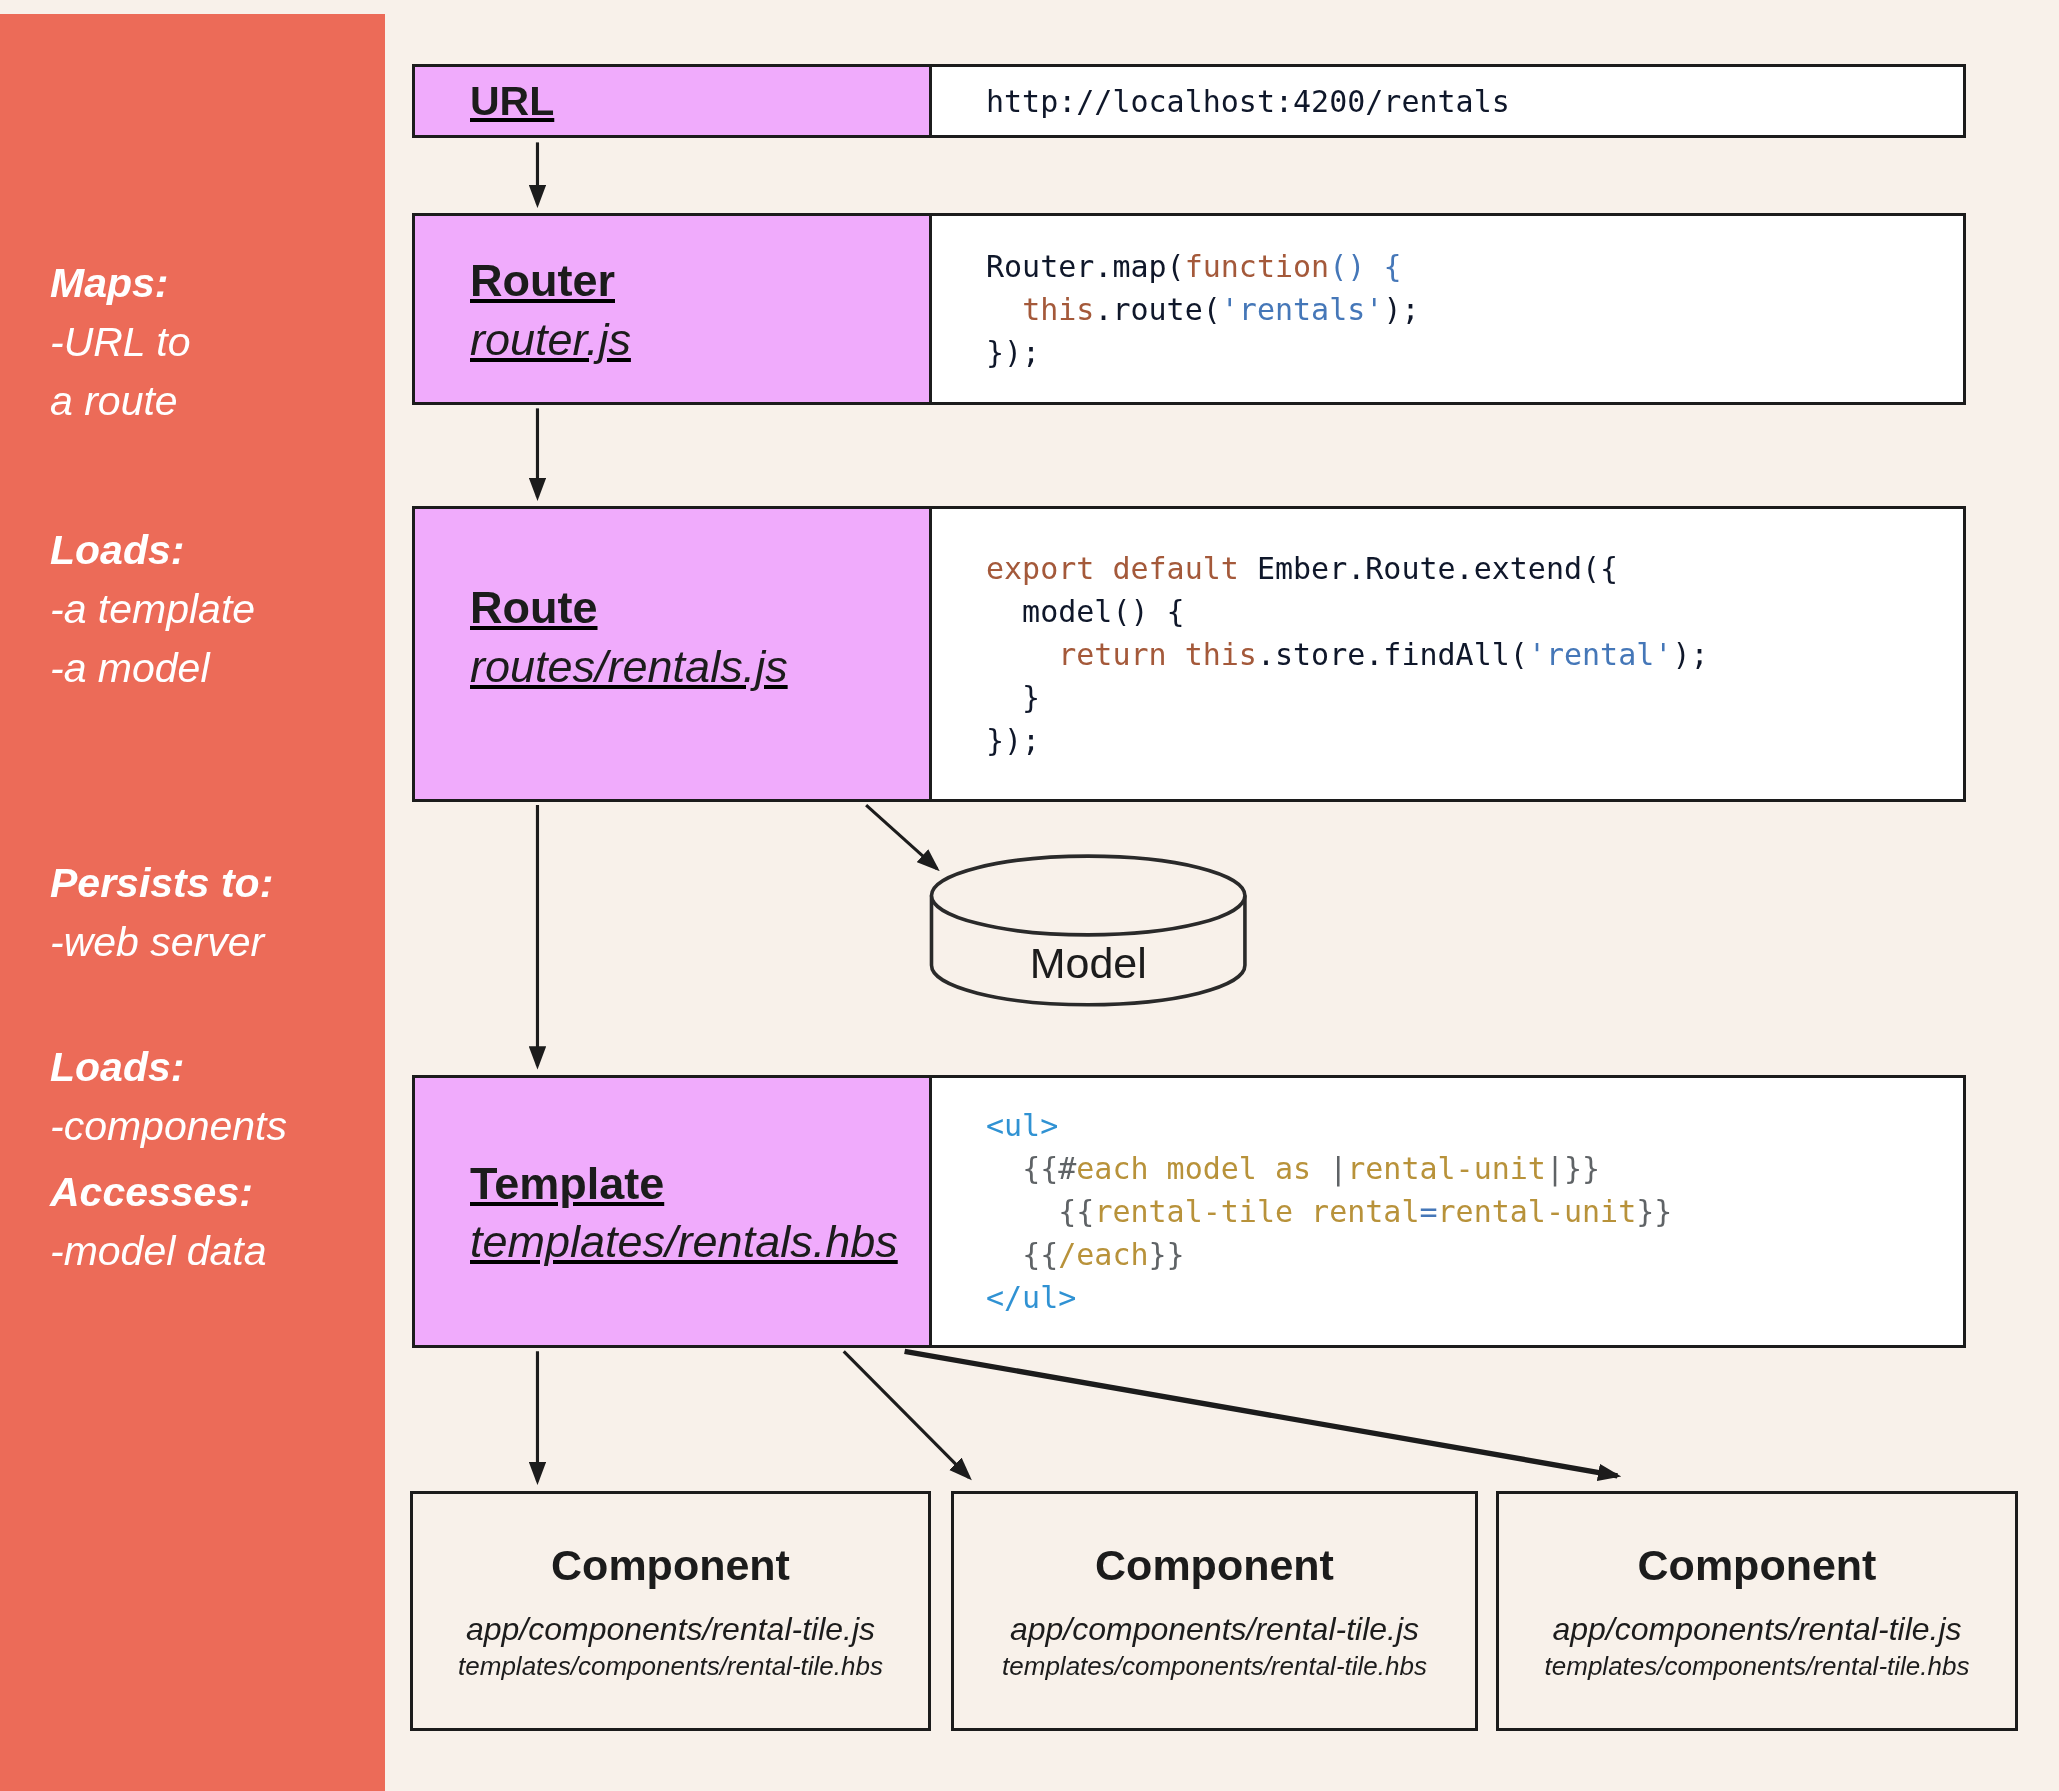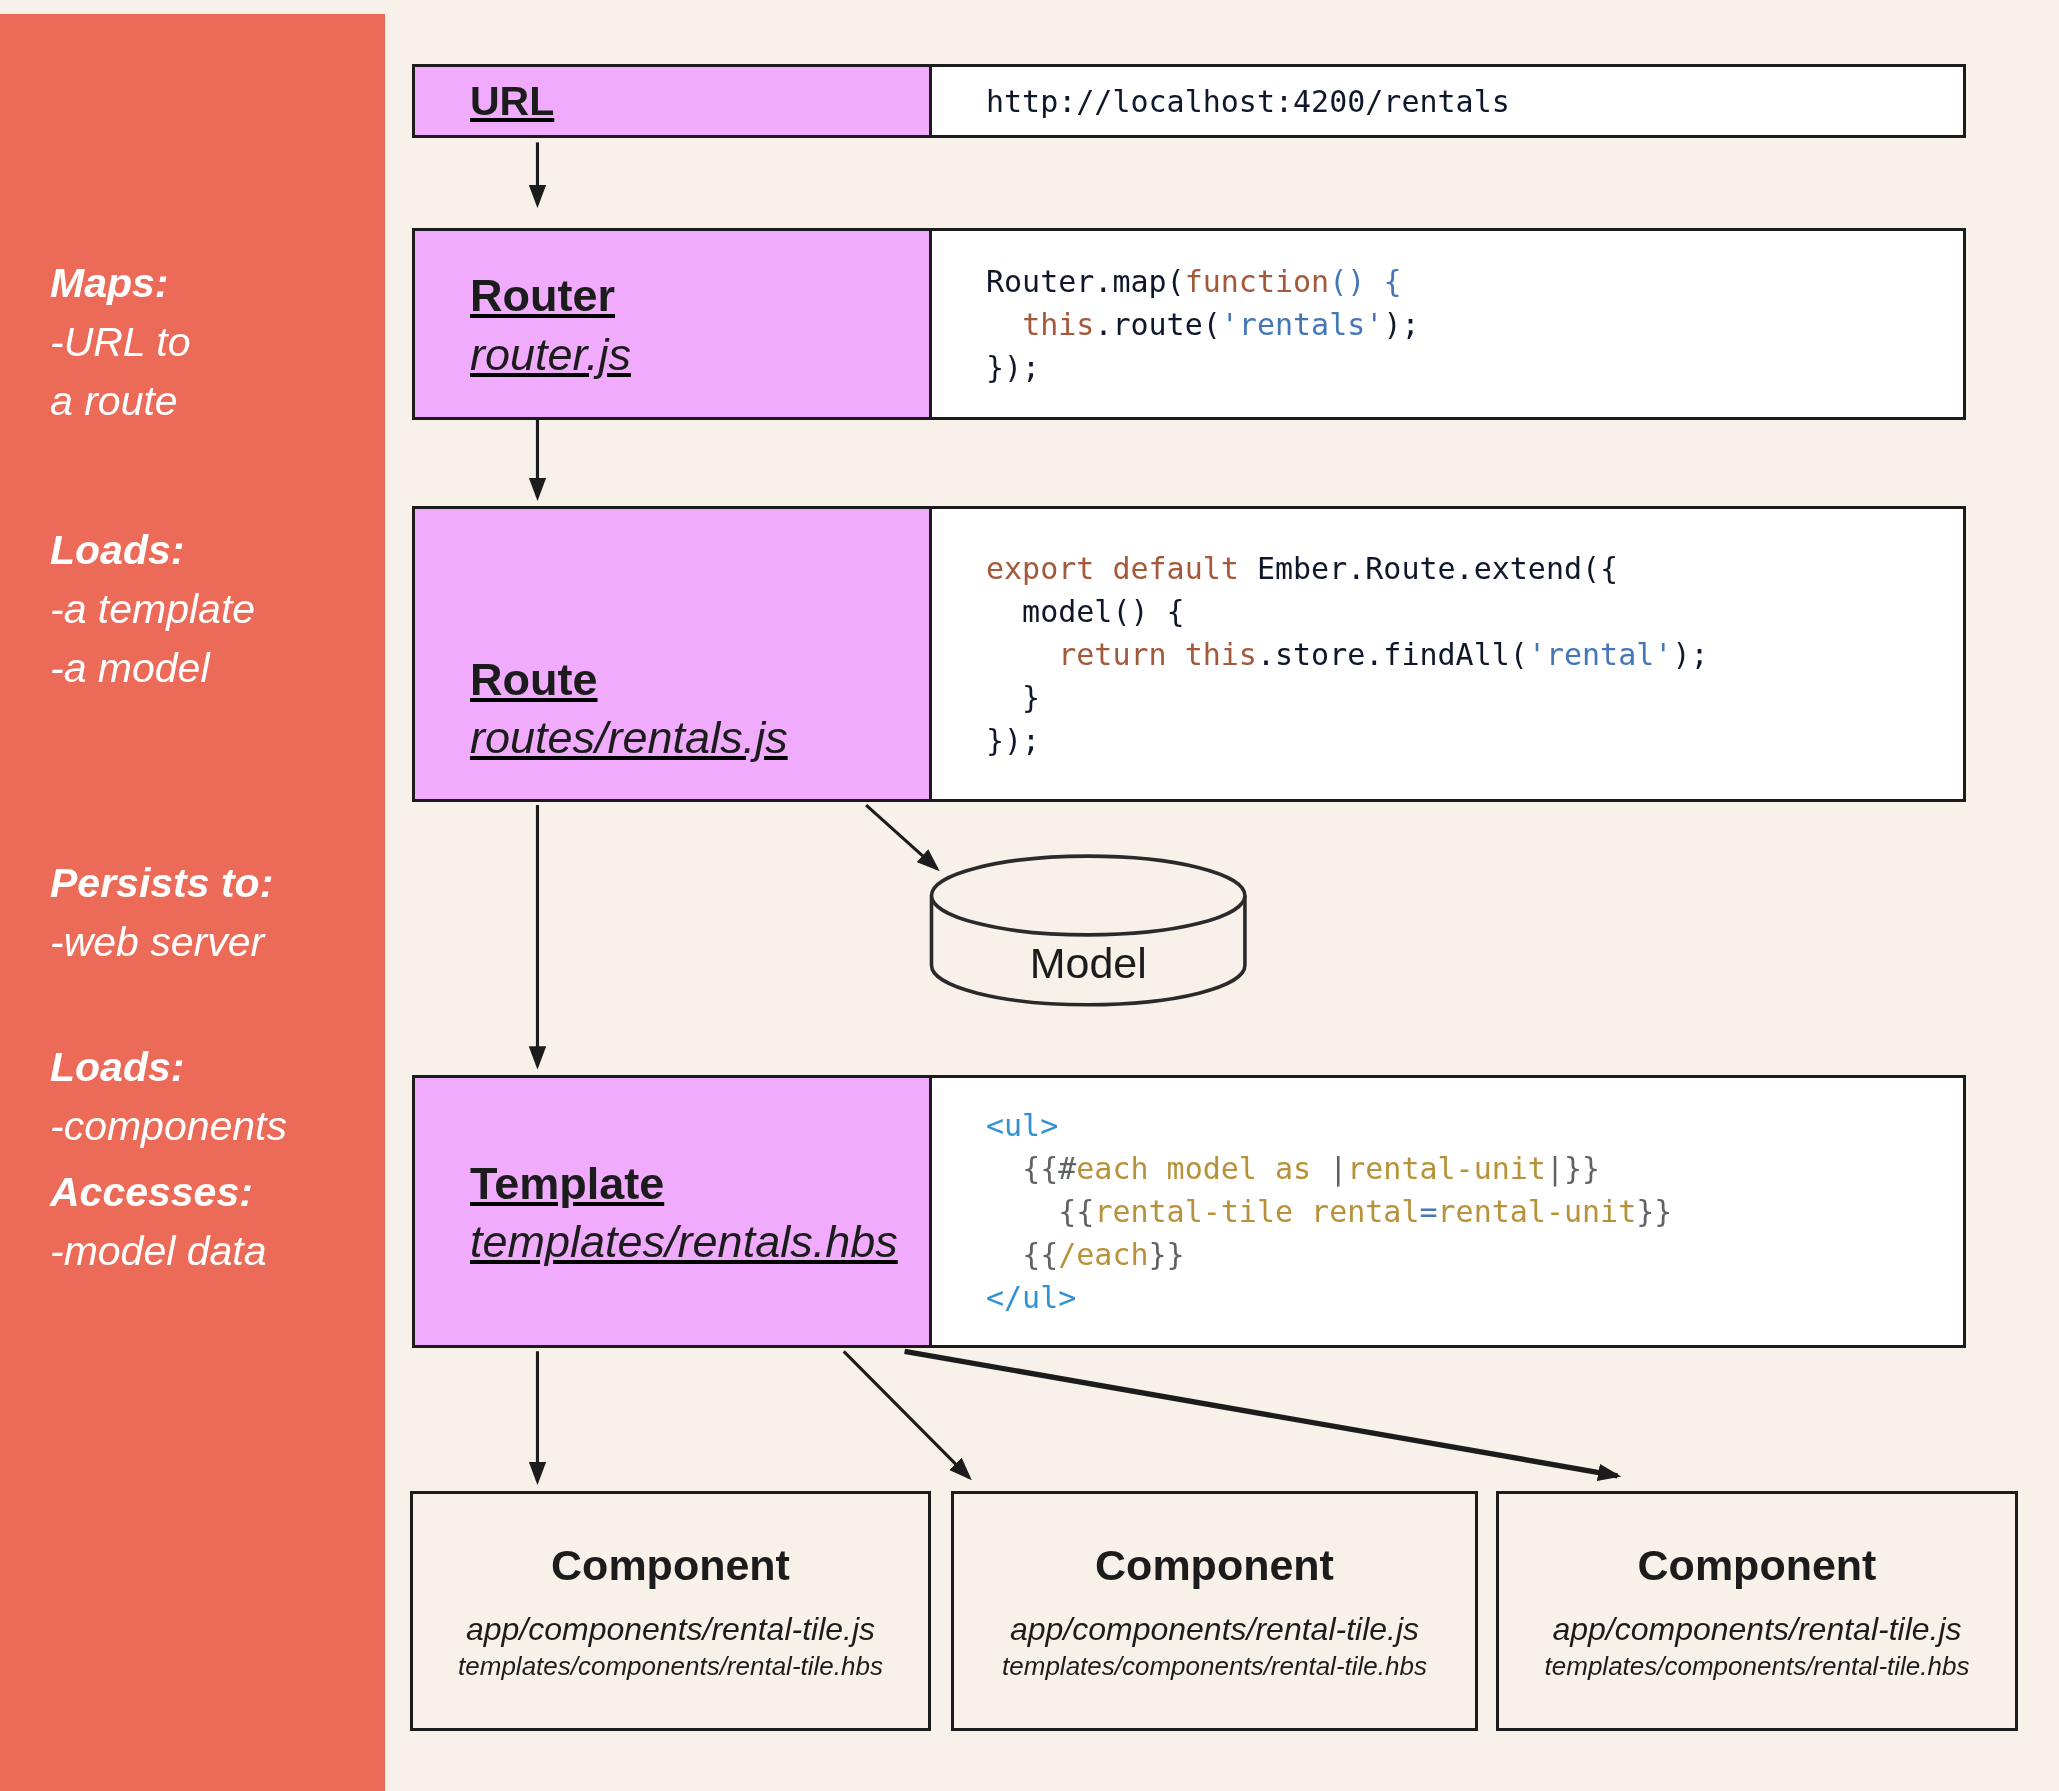--- a/index.html
+++ b/index.html
@@ -30,23 +30,23 @@
   .codepanel{
     flex:1 1 auto;box-sizing:border-box;background:#ffffff;
     border-left:3.6px solid #1c1c1c;
     display:flex;flex-direction:column;justify-content:center;
     padding-left:54px;
     font-family:"DejaVu Sans Mono", monospace;font-size:30px;line-height:43px;
     white-space:pre;color:#1c1c1c;
   }
   .box-url{left:412px;top:64px;width:1554px;height:74px;}
   .box-url .label .title{font-size:41px;}
-  .box-router{left:412px;top:228px;width:1554px;height:192px;}
+  .box-router{left:412px;top:213px;width:1554px;height:192px;}
   .box-rh{left:412px;top:506px;width:1554px;height:296px;}
-  .box-rh .label{padding-bottom:36px;justify-content:flex-end;}
+  .box-rh .label{padding-bottom:36px;}
   .box-template{left:412px;top:1075px;width:1554px;height:273px;}
 
   
   .tk-k{color:#0f172a;}          
   .tk-w{color:#a4593a;}          
   .tk-b{color:#4577b8;}          
   .tk-t{color:#3092d3;}          
   .tk-g{color:#b8923a;}          
   .tk-y{color:#5f6366;}          
 

